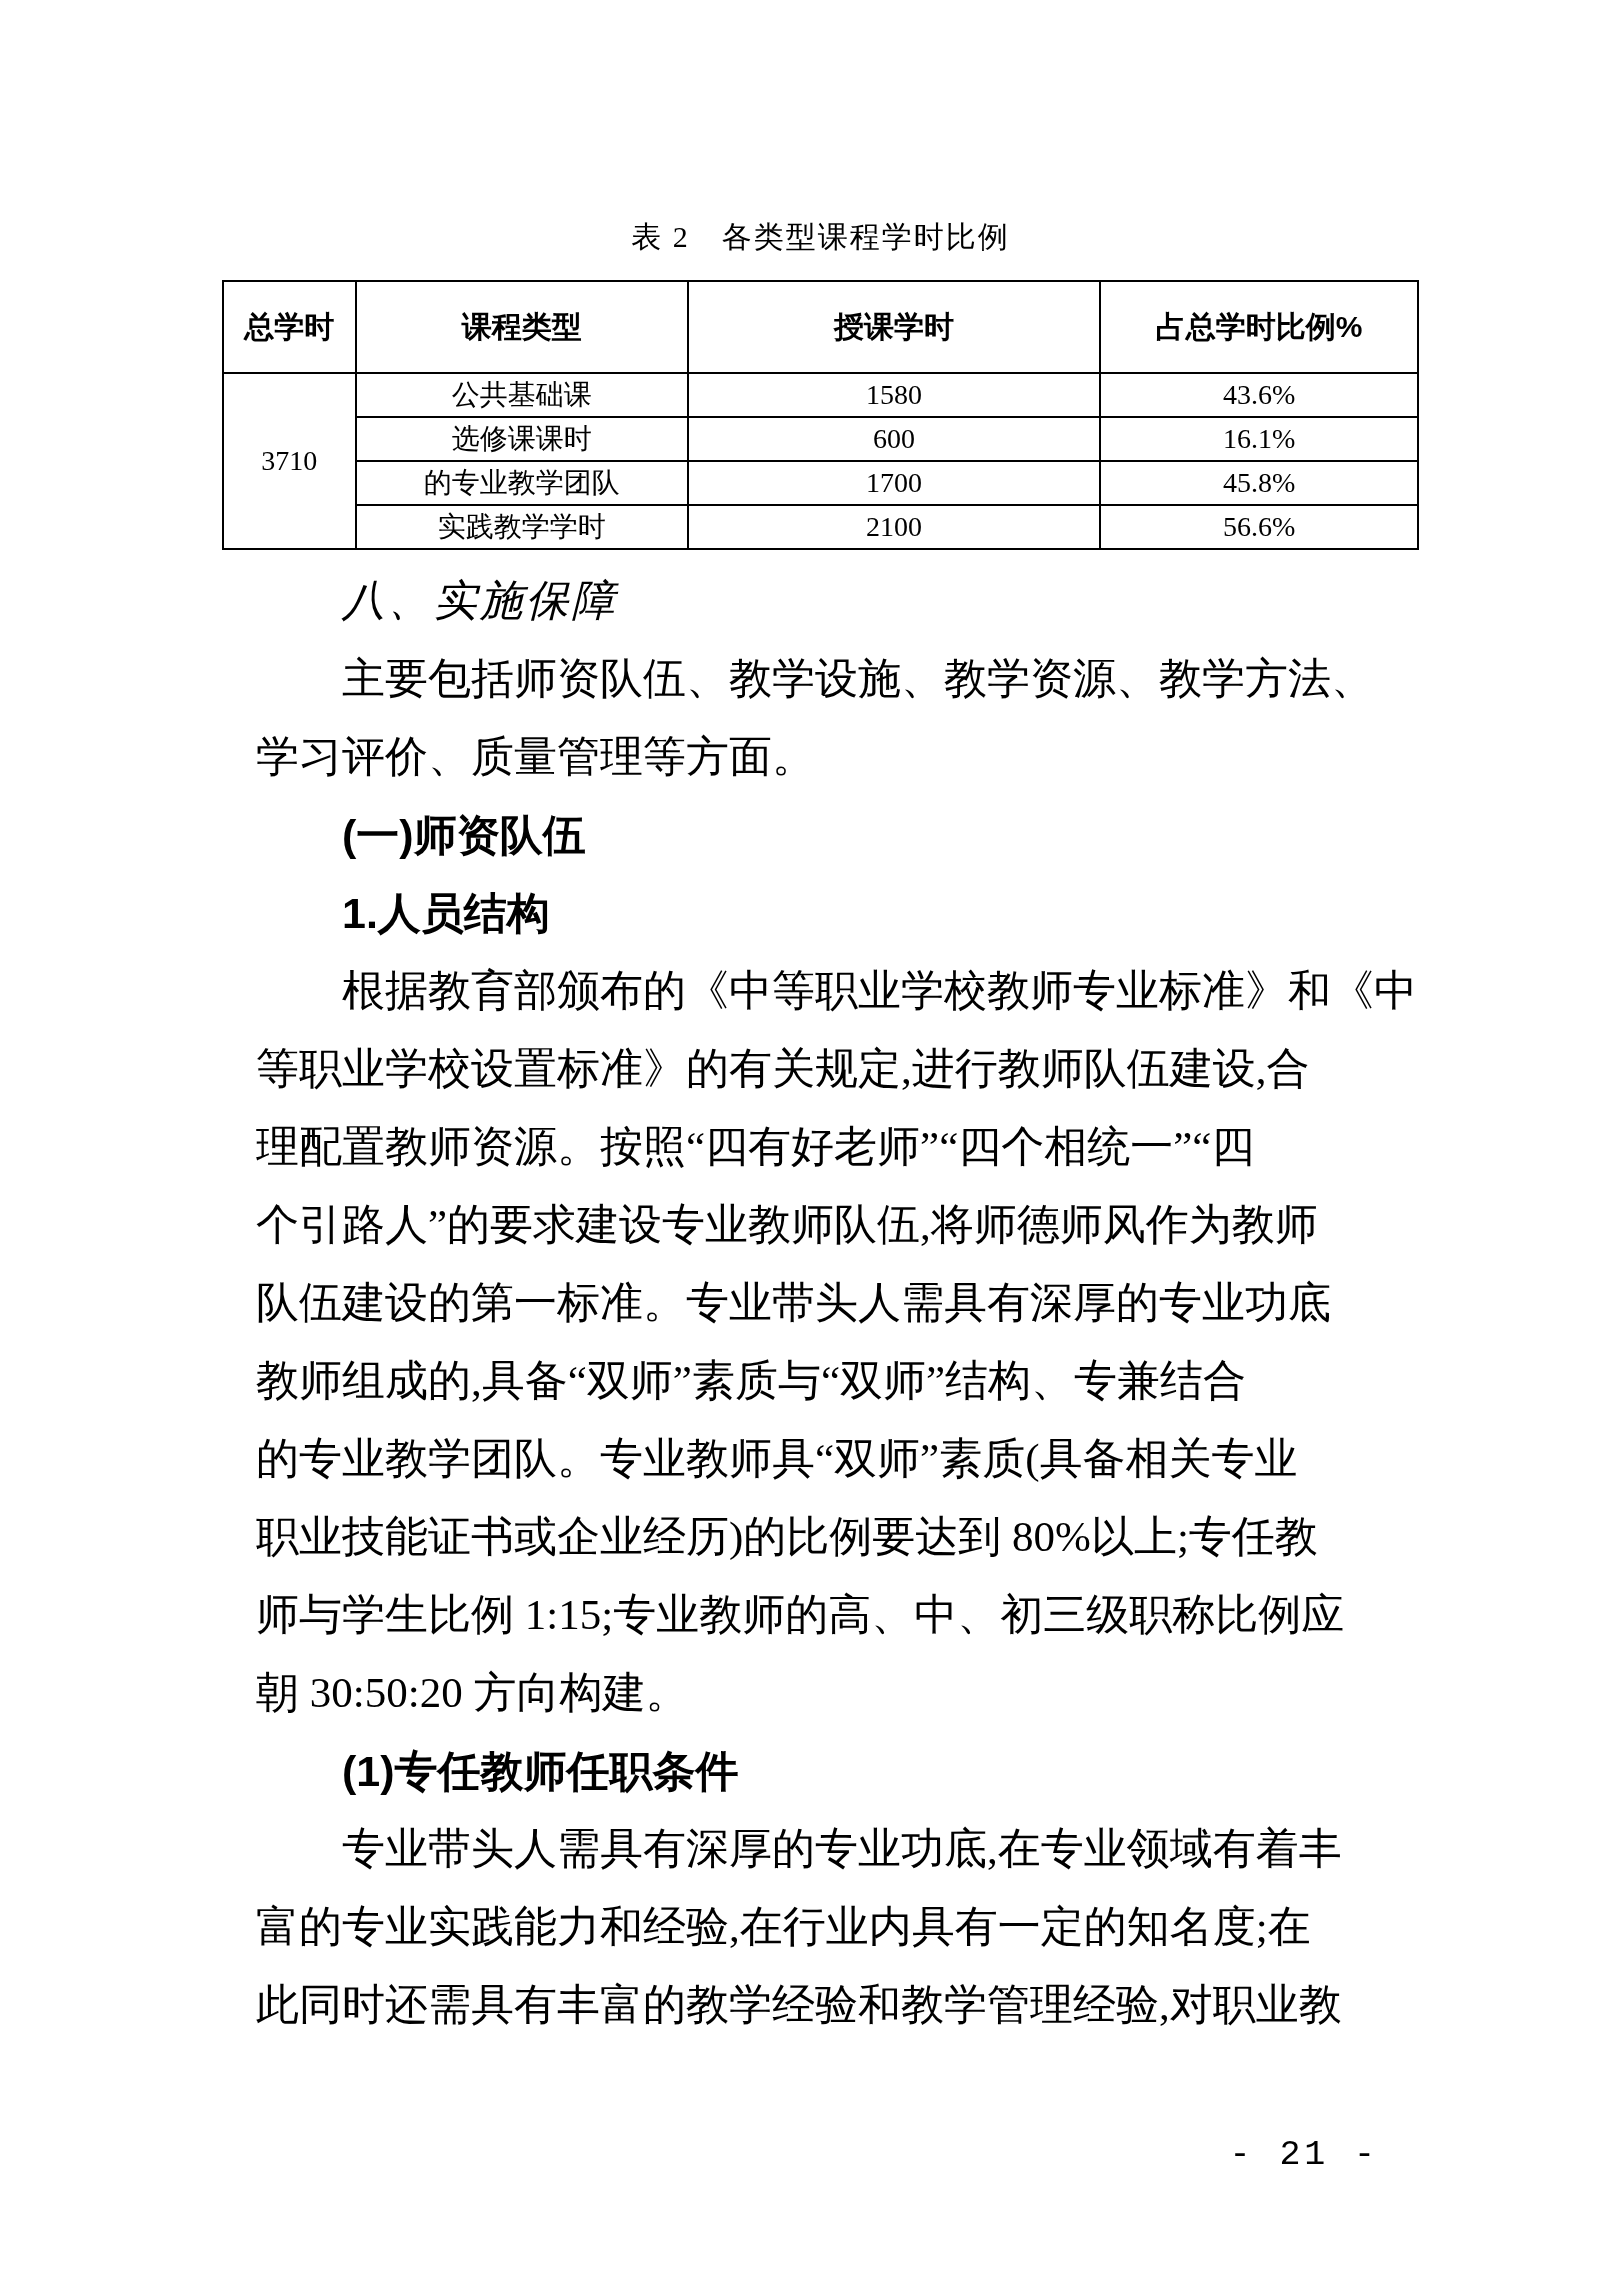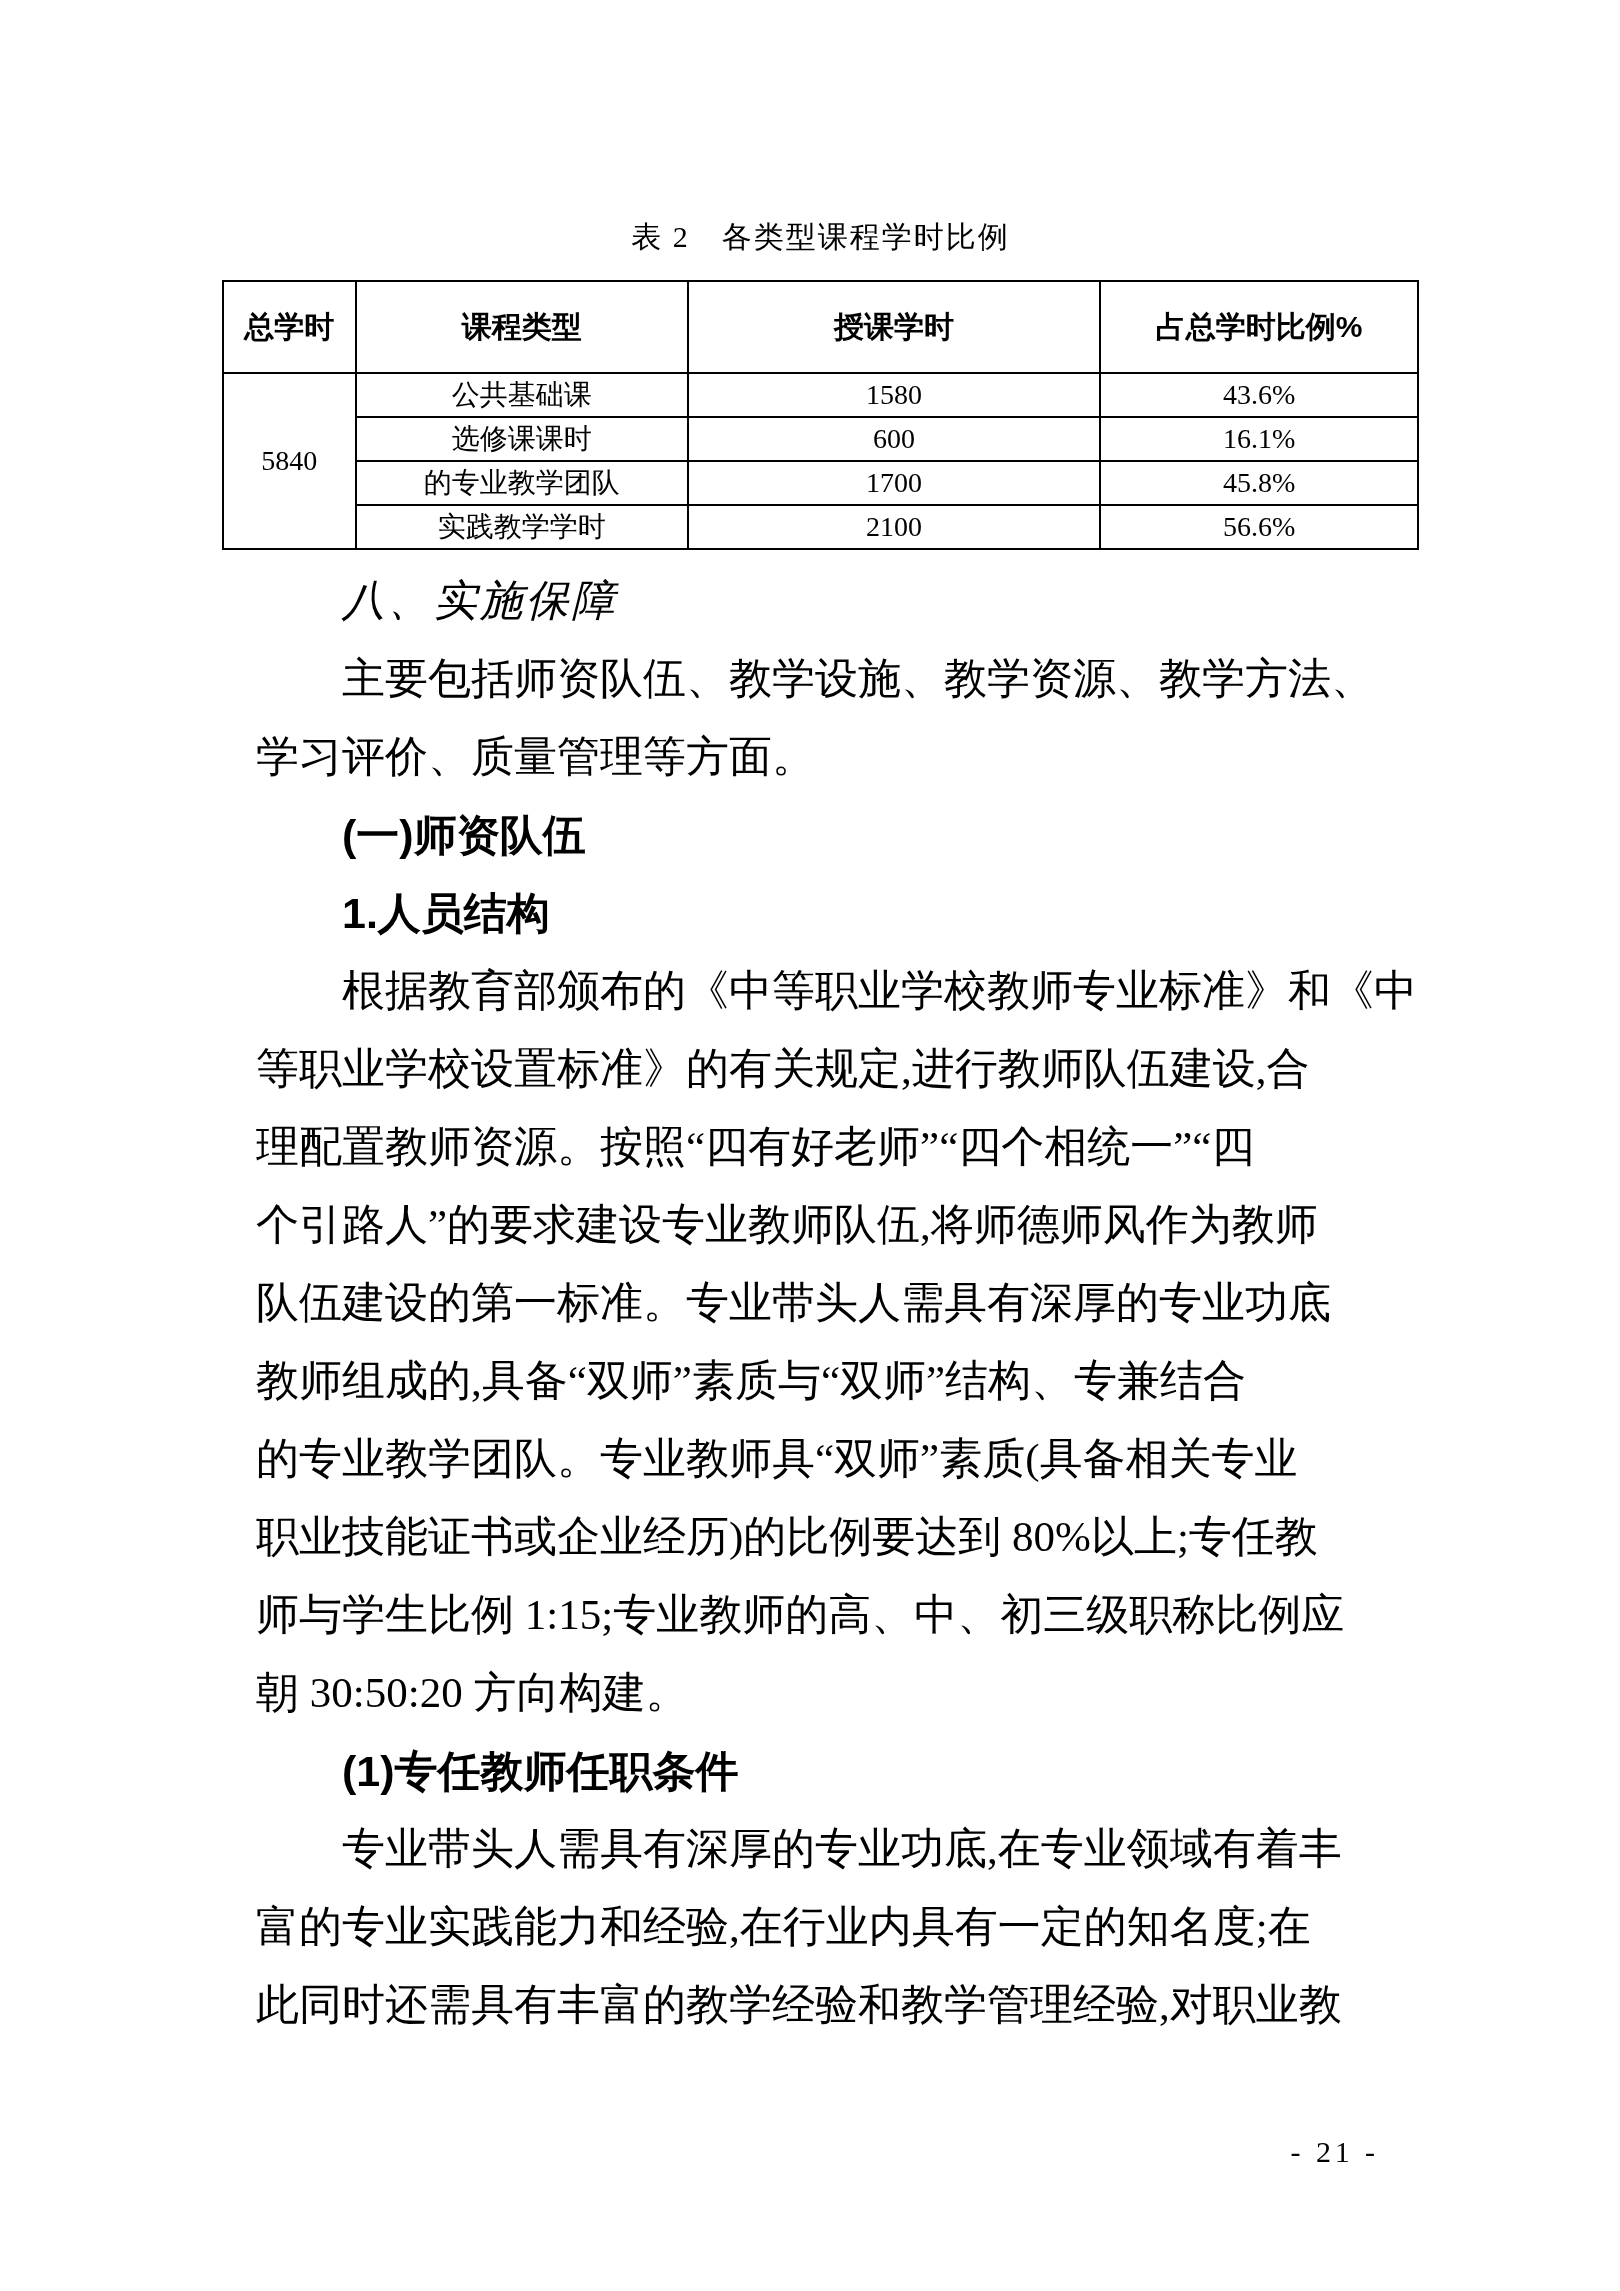--- a/index.html
+++ b/index.html
@@ -64,22 +64,23 @@
   }
   .h-bold {
     font-family: "Liberation Sans", sans-serif;
     font-weight: bold;
     font-style: normal;
   }
   .footer {
     position: absolute;
     right: 241px;
     top: 2135px;
-    font-size: 30px;
+    font-size: 35px;
     letter-spacing: 3.9px;
+    font-family: Liberation Mono, monospace;
   }
 </style>
 </head>
 <body>
 
 <div class="page">
 
   <div class="caption">表 2　各类型课程学时比例</div>
 
   <table class="course">
@@ -92,21 +93,21 @@
     <thead>
       <tr>
         <th>总学时</th>
         <th>课程类型</th>
         <th>授课学时</th>
         <th>占总学时比例%</th>
       </tr>
     </thead>
     <tbody>
       <tr>
-        <td rowspan="4">5840</td>
+        <td rowspan="4">3710</td>
         <td>公共基础课</td>
         <td>1580</td>
         <td>43.6%</td>
       </tr>
       <tr>
         <td>选修课课时</td>
         <td>600</td>
         <td>16.1%</td>
       </tr>
       <tr>

